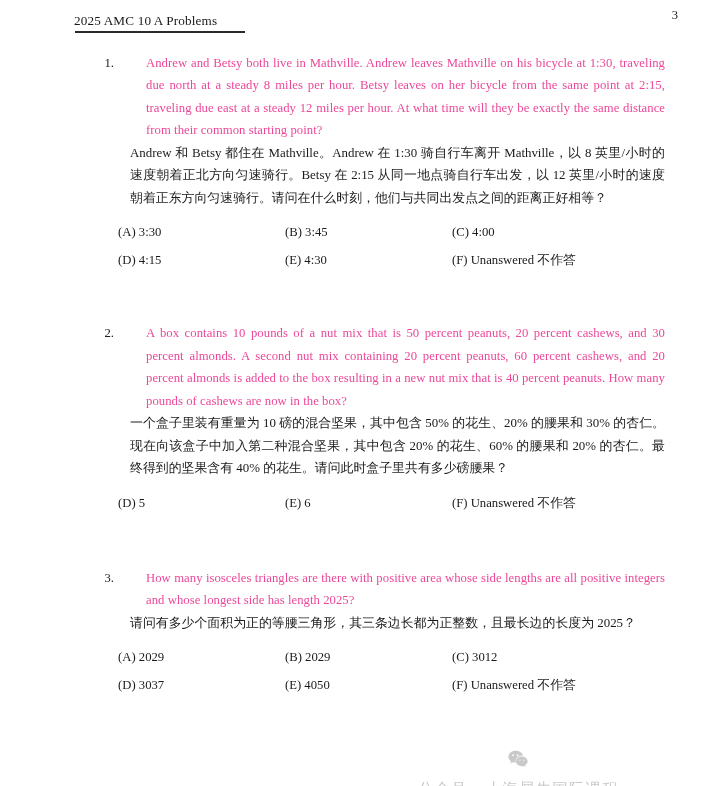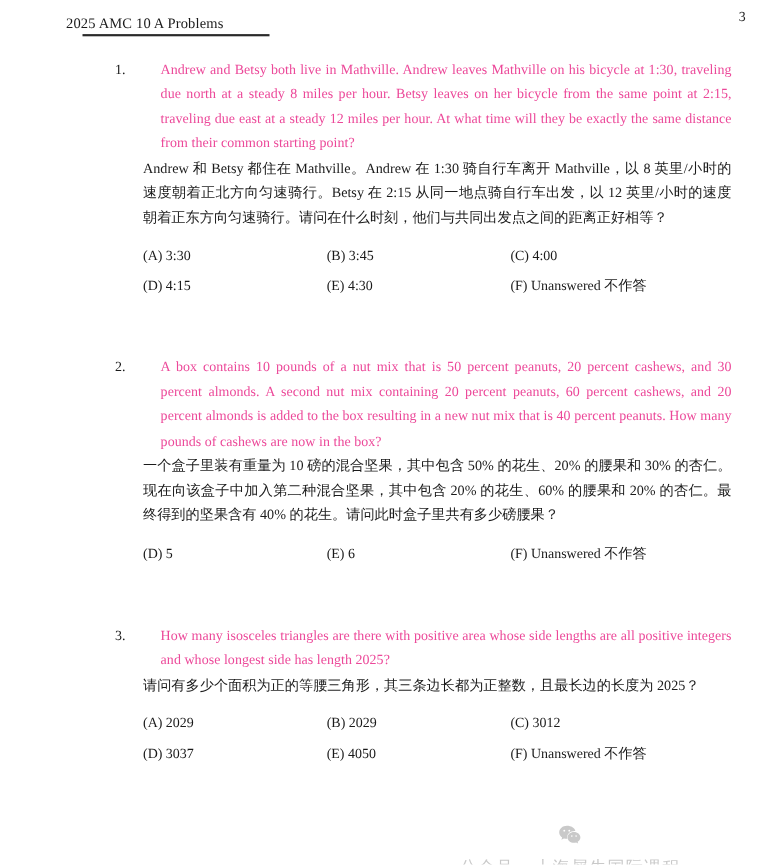--- a/index.html
+++ b/index.html
@@ -20,21 +20,21 @@
   
   .page-header {
     position: absolute;
     top: 0;
     left: 0;
     width: 709px;
     height: 44px;
   }
   .header-title-wrap {
     position: absolute;
-    left: 60px;
+    left: 74px;
     top: 13px;
   }
   .header-title {
     font-size: 13.2px;
     letter-spacing: 0.15px;
     color: #1a1a1a;
     white-space: nowrap;
   }
   .header-rule {
     position: absolute;
@@ -108,21 +108,20 @@
     position: relative;
     height: 28px;
     white-space: nowrap;
   }
   .choice {
     position: absolute;
     top: 0;
     font-size: 12.7px;
     line-height: 20px;
     color: #1a1a1a;
-    margin-left: 12px;
   }
   .col-0 { left: 0px; }
   .col-1 { left: 167px; }
   .col-2 { left: 334px; }
 
   .choice .zh {
     font-size: 12.9px;
   }
 
   

